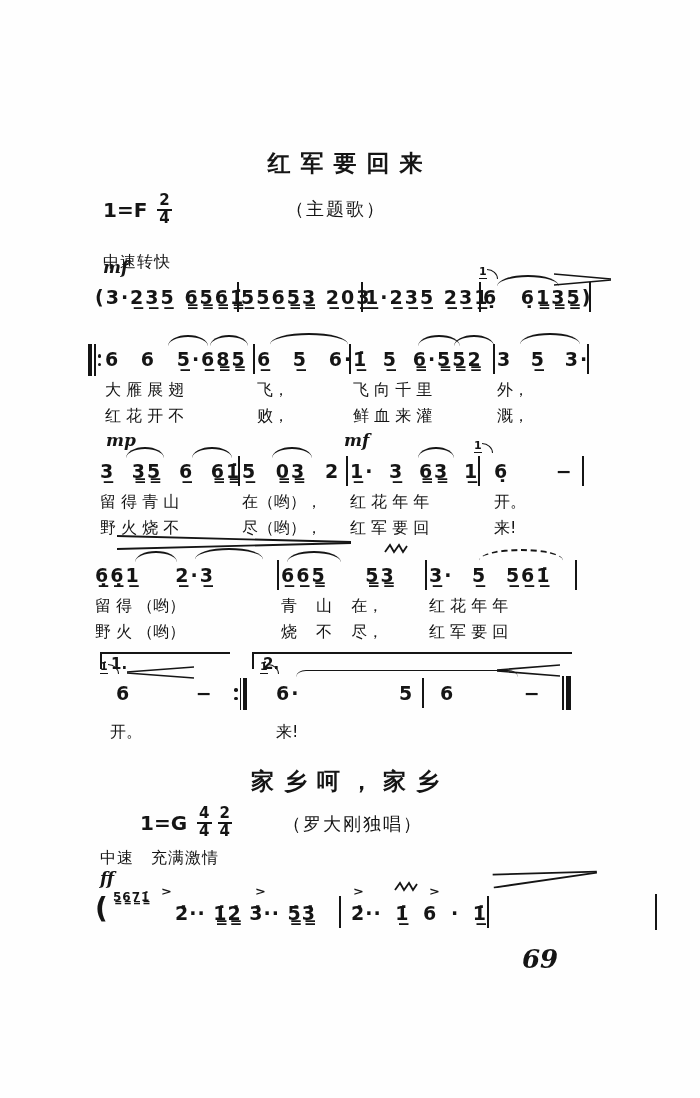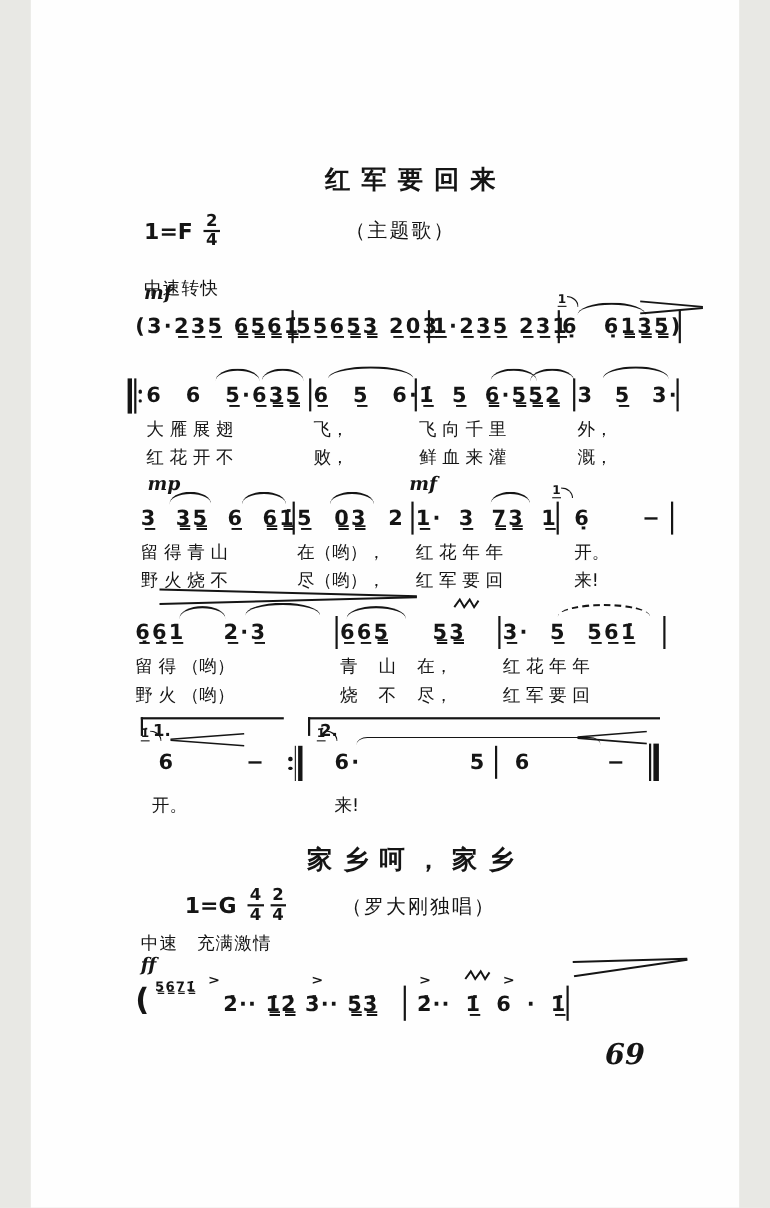--- a/index.html
+++ b/index.html
@@ -1,16 +1,16 @@
 <!DOCTYPE html>
 <html><head>
 <meta charset="utf-8">
 <style>
   html,body{margin:0;padding:0;background:#e8e8e4;}
-  .page{position:relative;width:644px;height:1098px;background:#fefefe;
+  .page{position:relative;width:700px;height:1098px;background:#fefefe;
         font-family:"DejaVu Sans",sans-serif;color:#151515;overflow:hidden;margin:0 auto;}
   .abs{position:absolute;}
   
   .song-title{position:absolute;left:0;width:700px;text-align:center;
               font-size:23px;font-weight:bold;letter-spacing:10px;white-space:nowrap;}
   .keyrow{position:absolute;font-weight:bold;font-size:20px;display:flex;align-items:center;gap:10px;}
   .frac{display:inline-flex;flex-direction:column;align-items:center;font-size:15px;font-weight:bold;line-height:1.05;}
   .frac .den{border-top:2px solid #151515;padding:0 2px;}
   .subtitle{position:absolute;font-size:18px;letter-spacing:2px;}
   .tempo{position:absolute;font-size:16px;letter-spacing:1px;}
@@ -106,21 +106,21 @@
     <div class="measures">
       <div class="rpt">
         <span class="thick"></span>
           <span class="thin"></span>
         <span class="rdots">
             <i></i>
             <i></i>
           </span>
       </div>
       <div class="measure" style="width:146px;margin-left:4px;">
-        <div class="notes" style="word-spacing:12px">6 6 5̲·6̲3̳5̳</div>
+        <div class="notes" style="word-spacing:12px">6 6 5̲·6̲8̳5̳</div>
         <div class="lyr">大 雁 展 翅</div>
         <div class="lyr">红 花 开 不</div>
       </div>
       <div class="bl"></div>
       <div class="measure" style="width:90px">
         <div class="notes" style="word-spacing:12px">6̲ 5̲ 6·</div>
         <div class="lyr">飞，</div>
         <div class="lyr">败，</div>
       </div>
       <div class="bl"></div>
@@ -158,21 +158,21 @@
         <div class="lyr">野 火 烧 不</div>
       </div>
       <div class="bl"></div>
       <div class="measure" style="width:102px">
         <div class="notes" style="word-spacing:10px">5̲ 0̳3̳ 2</div>
         <div class="lyr">在（哟），</div>
         <div class="lyr">尽（哟），</div>
       </div>
       <div class="bl"></div>
       <div class="measure" style="width:126px">
-        <div class="notes" style="word-spacing:6px">1̲· 3̲ 7̳3̳ 1̲</div>
+        <div class="notes" style="word-spacing:6px">1̲· 3̲ 6̳3̳ 1̲</div>
         <div class="lyr">红 花 年 年</div>
         <div class="lyr">红 军 要 回</div>
       </div>
       <div class="bl"></div>
       <div class="measure" style="width:98px">
         <div class="notes" style="word-spacing:38px;padding-left:12px;">6̣ −</div>
         <div class="lyr" style="padding-left:12px;">开。</div>
         <div class="lyr" style="padding-left:12px;">来!</div>
       </div>
       <div class="bl"></div>

